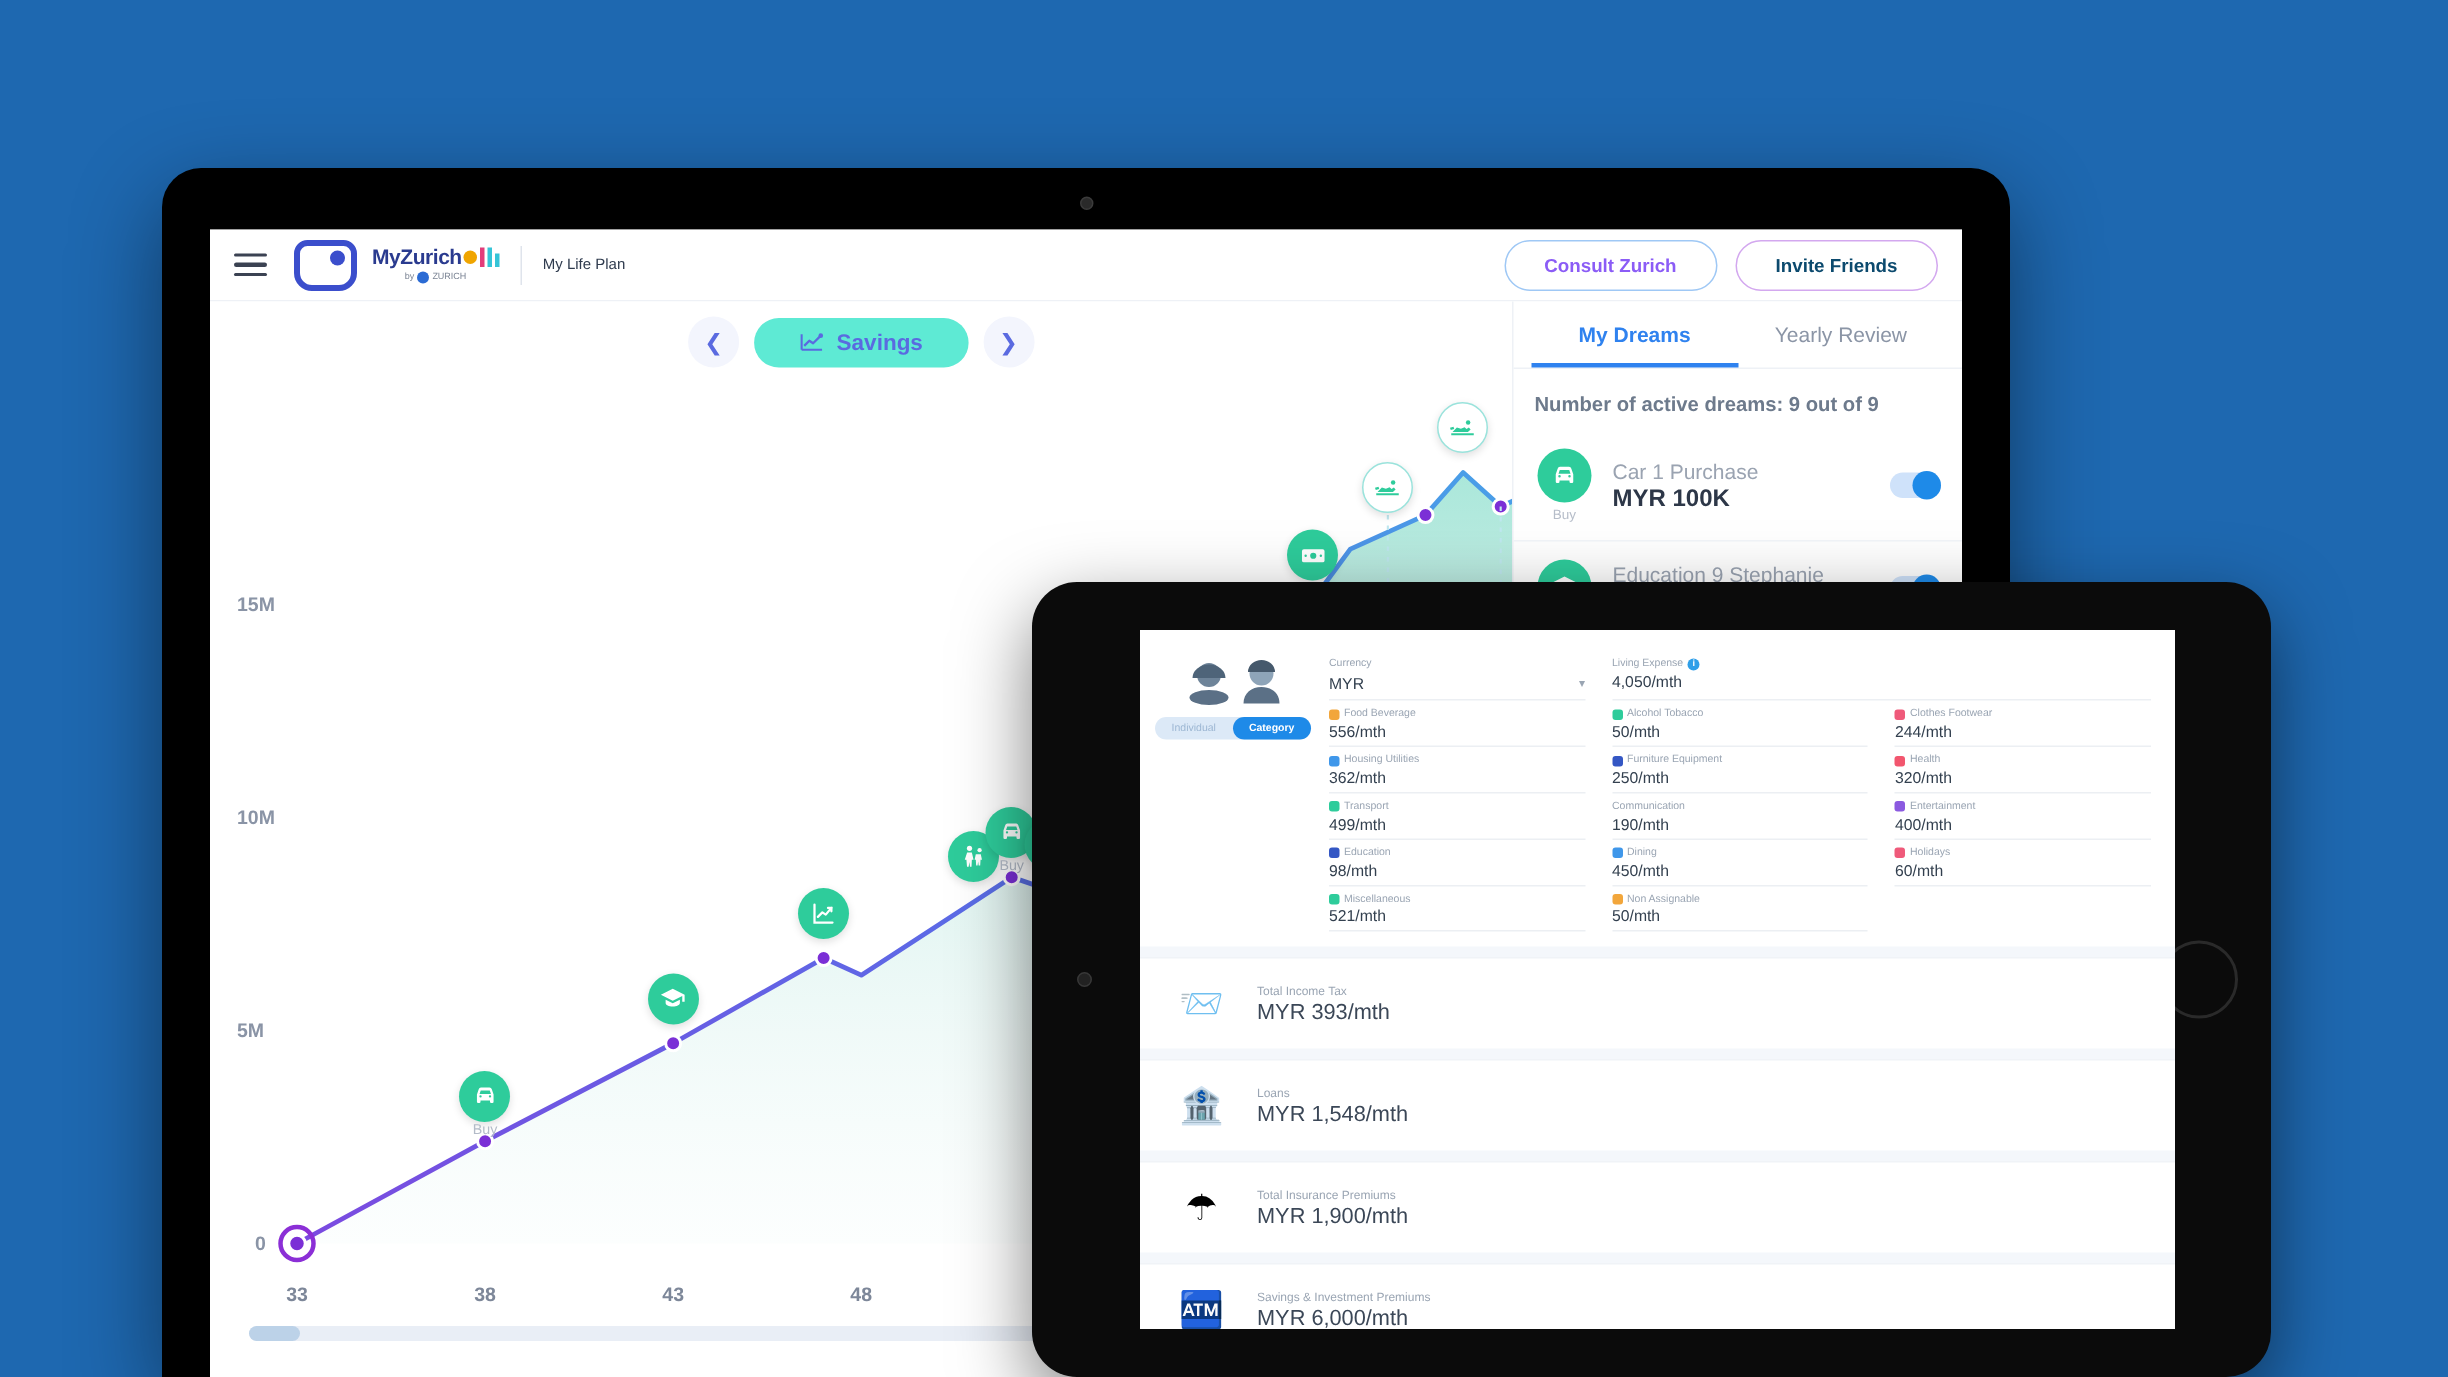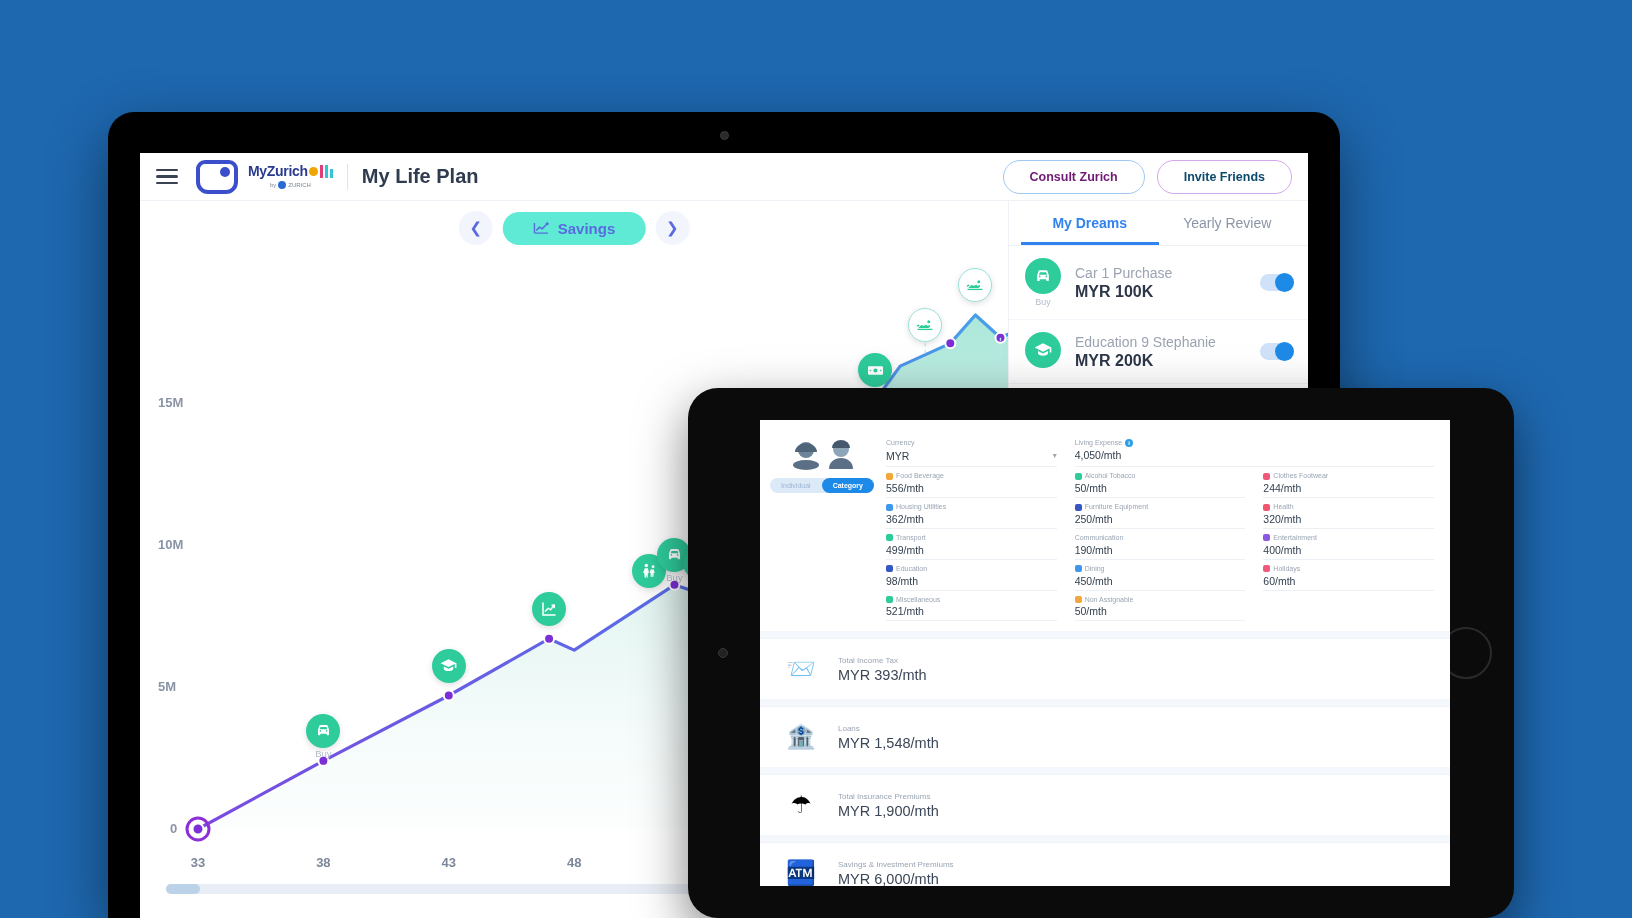--- a/index.html
+++ b/index.html
@@ -46,27 +46,27 @@
   .logo-txt .l1 { font-size:14px; font-weight:700; color:#2a3b8f; letter-spacing:-.3px; display:flex; align-items:center;}
   .logo-txt .l1 .dot { display:inline-block; width:9px;height:9px;border-radius:50%;background:#f0a500; margin:0 1px;}
   .logo-txt .l1 .bars { display:inline-flex; gap:2px; margin-left:1px;}
   .logo-txt .l1 .bars span{ display:block; width:3px; height:13px; }
   .logo-txt .l1 .bars span:nth-child(1){background:#e23d7a;}
   .logo-txt .l1 .bars span:nth-child(2){background:#35c4d7;}
   .logo-txt .l1 .bars span:nth-child(3){background:#35c4d7; height:9px; align-self:flex-end;}
   .logo-txt .l2 { font-size:6px; color:#7b8494; margin-top:3px; display:flex; align-items:center; gap:2px; justify-content:center;}
   .logo-txt .l2 .zc { display:inline-block; width:8px;height:8px;border-radius:50%;background:#2b6bd4;}
   .hdr-divider { width:1px; height:26px; background:#dfe4ec; margin:0 14px;}
-  .page-title { font-size:20px; color:#2f3b4e;font-weight:bold; }
+  .page-title { font-size:10px; color:#2f3b4e; }
   .hdr-right { margin-left:auto; display:flex; gap:12px; align-items:center;}
   .pill-btn {
     border-radius:999px; padding:9px 26px; font-size:12.5px; font-weight:700;
     background:#fff; cursor:pointer; white-space:nowrap;
   }
-  .pill-blue { border:1.6px solid #9fc8f5; color:#701a75;}
+  .pill-blue { border:1.6px solid #9fc8f5; color:#8b5cf6;}
   .pill-purple{ border:1.6px solid #d3a8ef; color:#0c4a6e;}
 
   
   .app-body { display:flex; height:calc(100% - 48px); background:#fff;}
   .chart-pane { position:relative; flex:1 1 auto; background:#fff; }
   .right-pane { width:300px; border-left:1px solid #eef1f6; background:#fff; position:relative;}
 
   
   .savings-nav {
     position:absolute; top:10px; left:50%; transform:translateX(-50%);
@@ -356,20 +356,21 @@
         <div class="hscroll">
           <div class="thumb"></div>
         </div>
       </div>
 
       <div class="right-pane">
         <div class="tabs">
           <div class="tab active">My Dreams</div>
           <div class="tab">Yearly Review</div>
         </div>
+        <div class="dreams-count">Number of active dreams: 9 out of 9</div>
 
         <div class="dream-row">
           <div class="dream-ico-wrap">
             <div class="dream-ico">
               <svg width="20" height="20" viewBox="0 0 24 24" fill="#fff">
                   <path d="M5 11l1.5-4.5A2 2 0 0 1 8.4 5h7.2a2 2 0 0 1 1.9 1.5L19 11v6a1 1 0 0 1-1 1h-1a1 1 0 0 1-1-1v-1H8v1a1 1 0 0 1-1 1H6a1 1 0 0 1-1-1v-6zm2.2-.5h9.6l-1-3H8.2l-1 3zM8 13.5a1 1 0 1 0 0-2 1 1 0 0 0 0 2zm8 0a1 1 0 1 0 0-2 1 1 0 0 0 0 2z"></path>
                 </svg>
             </div>
             <div class="dream-sub">Buy</div>
           </div>

